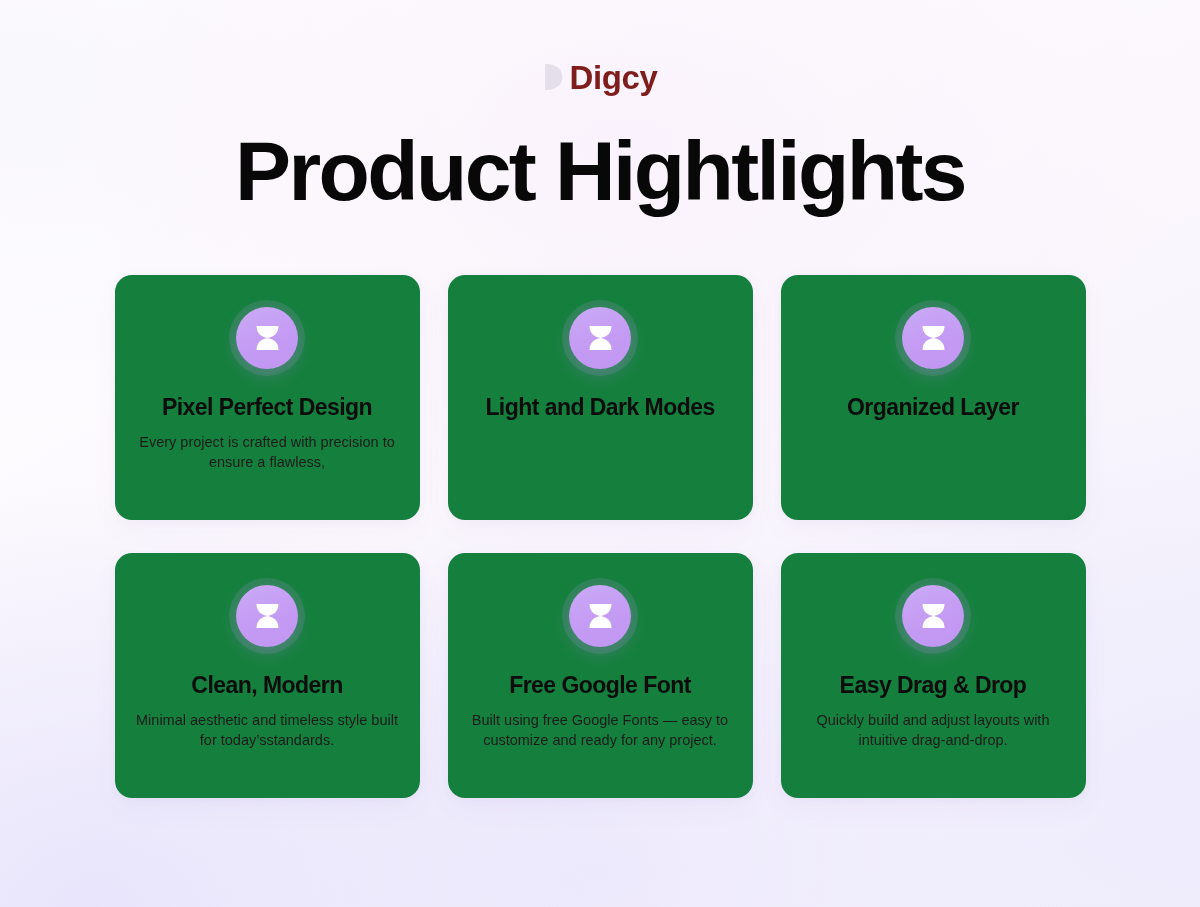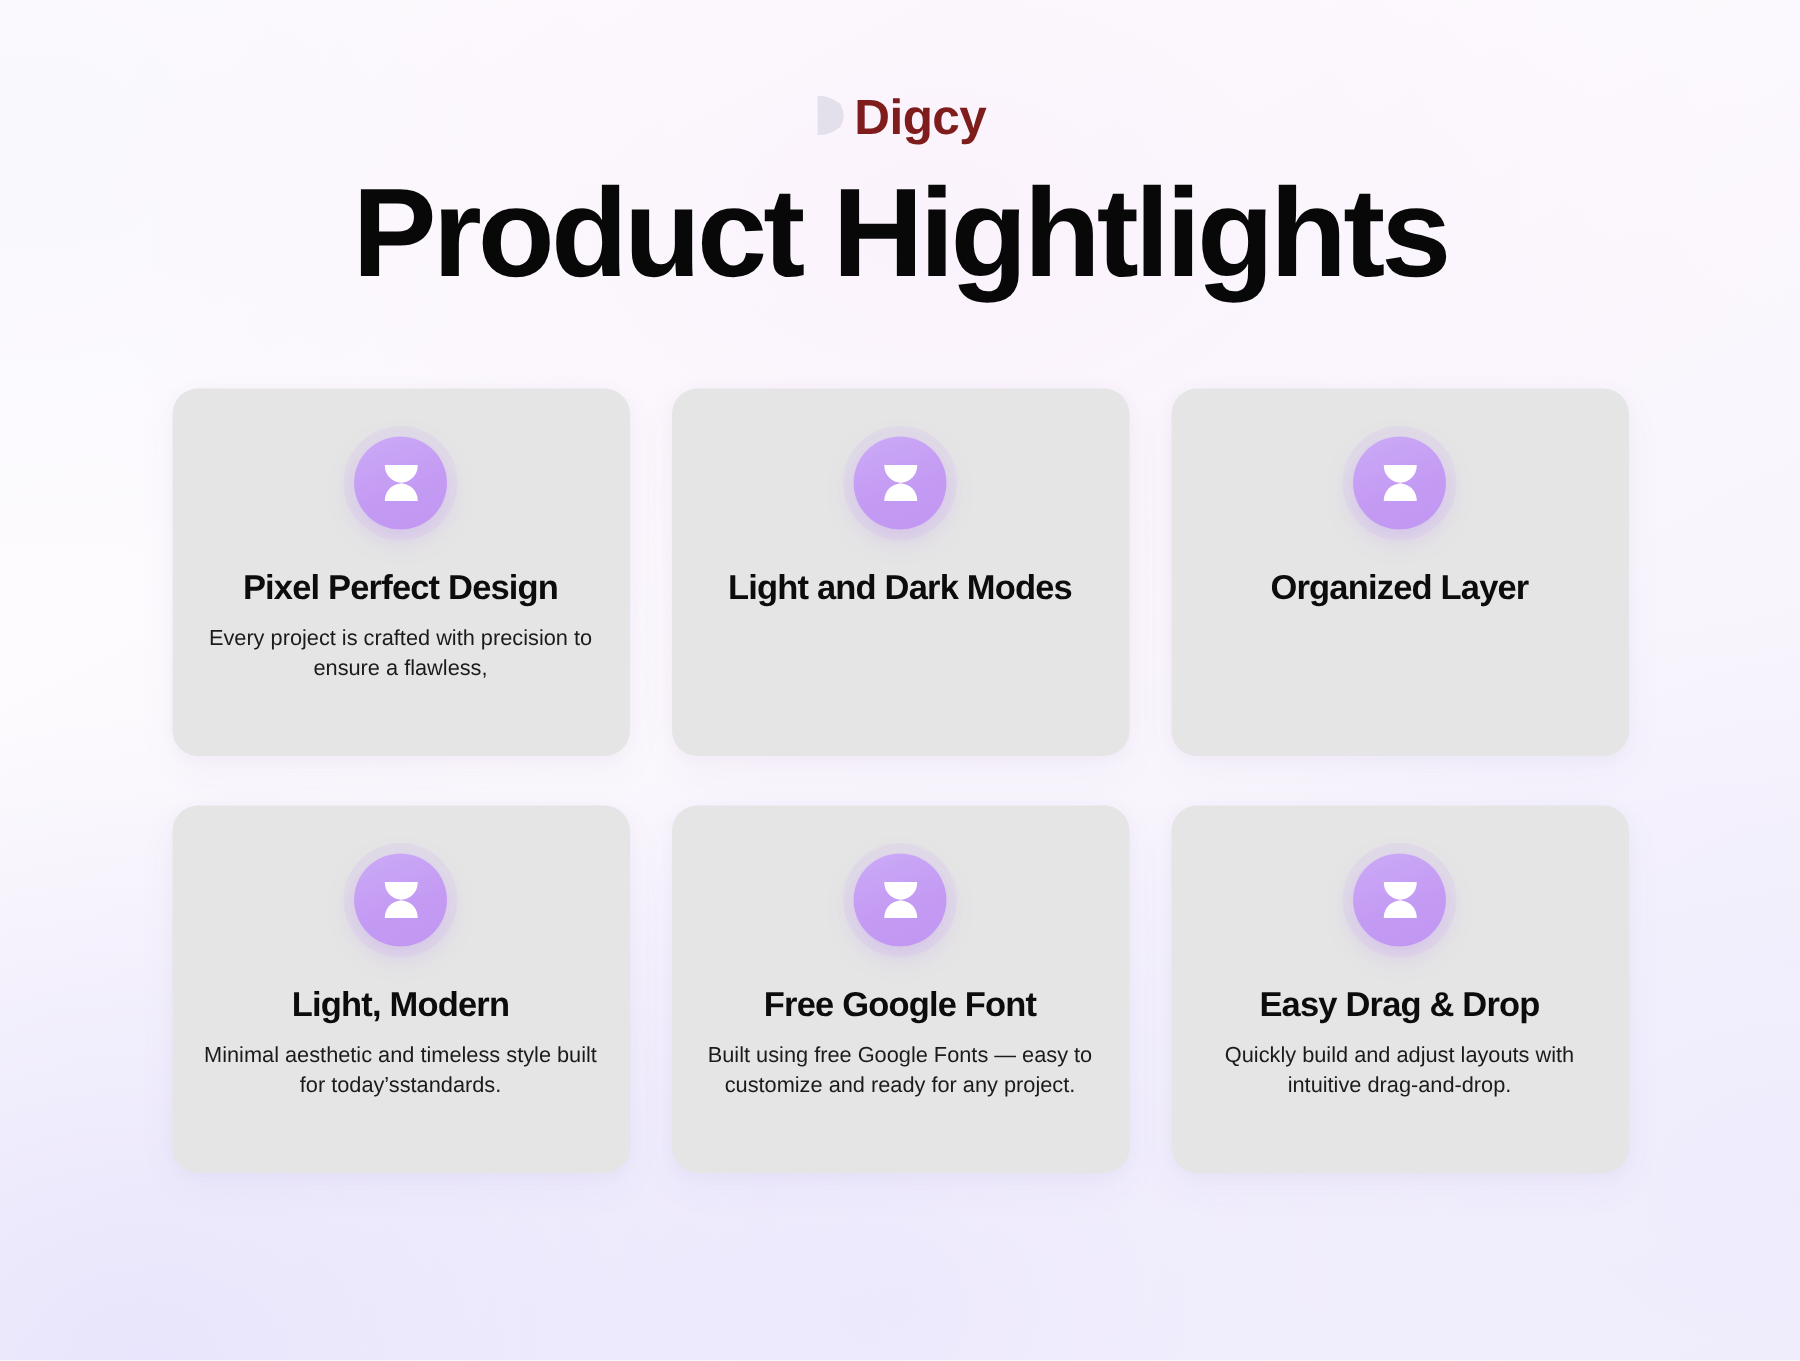--- a/index.html
+++ b/index.html
@@ -56,21 +56,21 @@
   .brand-text {
     font-size: 33px;
     font-weight: 700;
     letter-spacing: -0.4px;
     color: #7f1d1d;
     line-height: 1;
   }
 
   
   .page-title {
-    margin-top: 16px;
+    margin-top: 32px;
     font-size: 84px;
     font-weight: 700;
     letter-spacing: -2.6px;
     color: #080808;
     line-height: 1;
     text-align: center;
   }
 
   
   .card-grid {
@@ -78,21 +78,21 @@
     width: 970px;
     display: grid;
     grid-template-columns: repeat(3, 305px);
     grid-template-rows: repeat(2, 245px);
     column-gap: 28px;
     row-gap: 33px;
     justify-content: center;
   }
 
   .feature-card {
-    background: #e5e5e5;
+    background: #15803d;
     border-radius: 17px;
     box-shadow: 0 2px 10px rgba(120,100,170,0.045),
                 0 10px 28px rgba(120,100,170,0.045);
     display: flex;
     flex-direction: column;
     align-items: center;
     padding: 32px 16px 0 16px;
   }
 
   .card-icon {
@@ -183,21 +183,21 @@
       <div class="card-title">Organized Layer</div>
     </div>
 
     <div class="feature-card">
       <span class="card-icon">
         <svg width="27" height="28" viewBox="0 0 27 28" aria-hidden="true">
           <path d="M2.5 2.0 L24.5 2.0 C24.5 9.2 19.6 13.2 13.5 13.9 C7.4 13.2 2.5 9.2 2.5 2.0 Z" fill="#ffffff"></path>
           <path d="M2.5 26.0 L24.5 26.0 C24.5 18.8 19.6 14.8 13.5 14.1 C7.4 14.8 2.5 18.8 2.5 26.0 Z" fill="#ffffff"></path>
         </svg>
       </span>
-      <div class="card-title">Light, Modern</div>
+      <div class="card-title">Clean, Modern</div>
       <div class="card-desc">Minimal aesthetic and timeless style built for today’sstandards.</div>
     </div>
 
     <div class="feature-card">
       <span class="card-icon">
         <svg width="27" height="28" viewBox="0 0 27 28" aria-hidden="true">
           <path d="M2.5 2.0 L24.5 2.0 C24.5 9.2 19.6 13.2 13.5 13.9 C7.4 13.2 2.5 9.2 2.5 2.0 Z" fill="#ffffff"></path>
           <path d="M2.5 26.0 L24.5 26.0 C24.5 18.8 19.6 14.8 13.5 14.1 C7.4 14.8 2.5 18.8 2.5 26.0 Z" fill="#ffffff"></path>
         </svg>
       </span>

